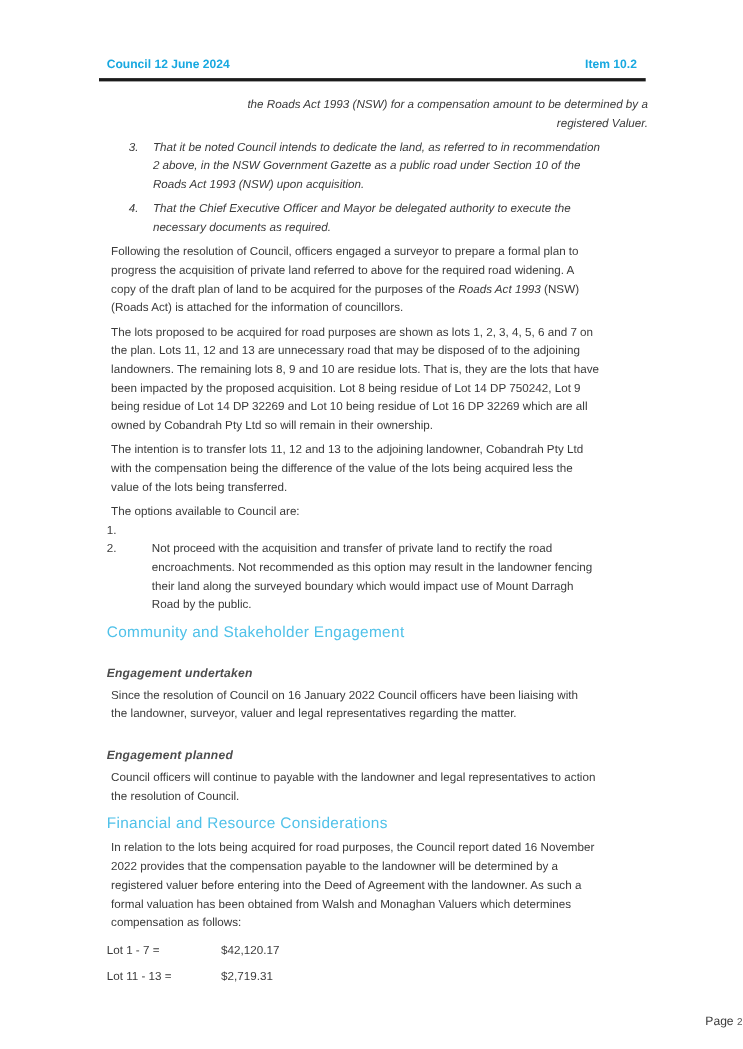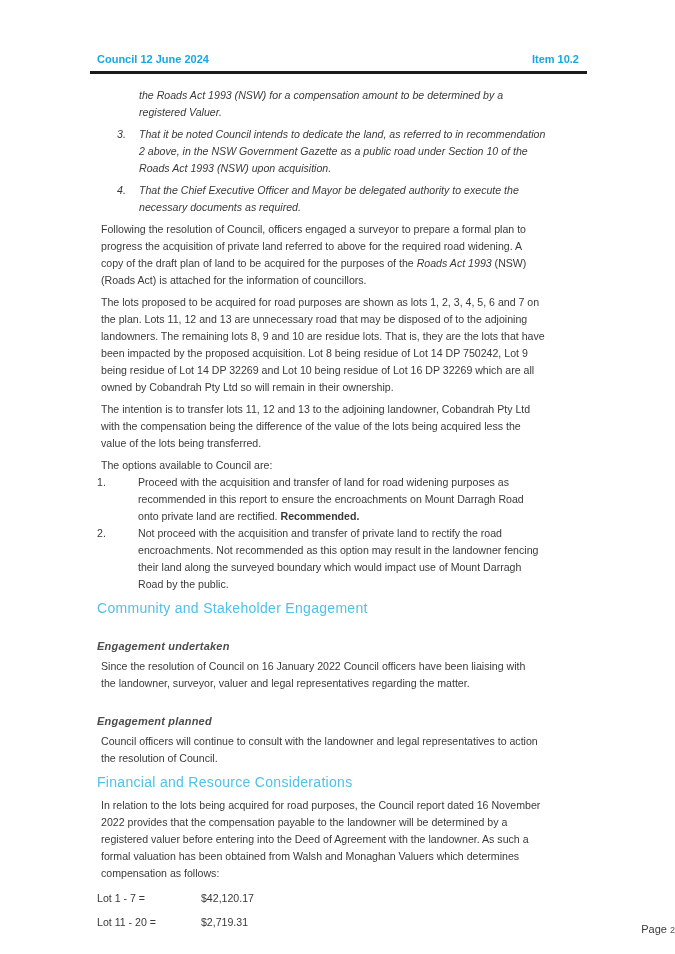--- a/index.html
+++ b/index.html
@@ -25,21 +25,21 @@
     position:absolute; top:87px; left:97px; width:492px;
     font-size:10.6px; line-height:17px;
   }
   .preline { white-space:pre-line; }
   .ital { font-style:italic; }
   .bold { font-weight:bold; }
   p.para { margin:0 0 5px 4px; }
   .hang { display:flex; margin:0 0 5px 0; }
   .rec-list .hang { margin-left:20px; }
   .rec-list .num { flex:0 0 22px; }
-  .rec-cont { margin-left:42px; margin-bottom:5px; }
+  .rec-cont { margin-left:42px; margin-bottom:5px;text-align:right; }
   .opt-list .num { flex:0 0 41px; }
   .opt-list .hang { margin-bottom:0; }
   h2.section-heading {
     margin:7px 0 6px 0;
     font-size:14px; font-weight:normal;
     color:#4fc1e9; letter-spacing:0.3px;
   }
   h3.subheading {
     margin:21px 0 3px 0;
     font-size:11px; font-weight:bold; font-style:italic;
@@ -99,57 +99,54 @@
     <p class="para preline">The intention is to transfer lots 11, 12 and 13 to the adjoining landowner, Cobandrah Pty Ltd
 with the compensation being the difference of the value of the lots being acquired less the
 value of the lots being transferred.</p>
 
 
     <p class="para preline" style="margin-bottom:0;">The options available to Council are:</p>
 
     <div class="opt-list">
       <div class="hang">
         <span class="num">1.</span>
-        <span class="preline"><span>Proceed with the acquisition and transfer of land for road widening purposes as
-recommended in this report to ensure the encroachments on Mount Darragh Road
-onto private land are rectified. </span><span class="bold">Recommended.</span></span>
       </div>
       <div class="hang">
         <span class="num">2.</span>
         <span class="preline"><span>Not proceed with the acquisition and transfer of private land to rectify the road
 encroachments. Not recommended as this option may result in the landowner fencing
 their land along the surveyed boundary which would impact use of Mount Darragh
 Road by the public.</span><span class="bold"></span></span>
       </div>
     </div>
 
     <h2 class="section-heading">Community and Stakeholder Engagement</h2>
 
     <h3 class="subheading">Engagement undertaken</h3>
     <p class="para preline">Since the resolution of Council on 16 January 2022 Council officers have been liaising with
 the landowner, surveyor, valuer and legal representatives regarding the matter.</p>
 
     <h3 class="subheading">Engagement planned</h3>
-    <p class="para preline">Council officers will continue to consult with the landowner and legal representatives to action
+    <p class="para preline">Council officers will continue to payable with the landowner and legal representatives to action
 the resolution of Council.</p>
 
     <h2 class="section-heading">Financial and Resource Considerations</h2>
 
     <p class="para preline" style="margin-bottom:8px;">In relation to the lots being acquired for road purposes, the Council report dated 16 November
 2022 provides that the compensation payable to the landowner will be determined by a
 registered valuer before entering into the Deed of Agreement with the landowner. As such a
 formal valuation has been obtained from Walsh and Monaghan Valuers which determines
 compensation as follows:</p>
 
     <div class="comp-row">
       <span class="comp-label">Lot 1 - 7 =</span>
       <span class="comp-amount">$42,120.17</span>
     </div>
     <div class="comp-row">
-      <span class="comp-label">Lot 11 - 20 =</span>
+      <span class="comp-label">Lot 11 - 13 =</span>
       <span class="comp-amount">$2,719.31</span>
     </div>
 
 
   </div>
 
   <div class="page-footer">
     <span>Page</span>
     <span class="pg-num">2</span>
   </div>

